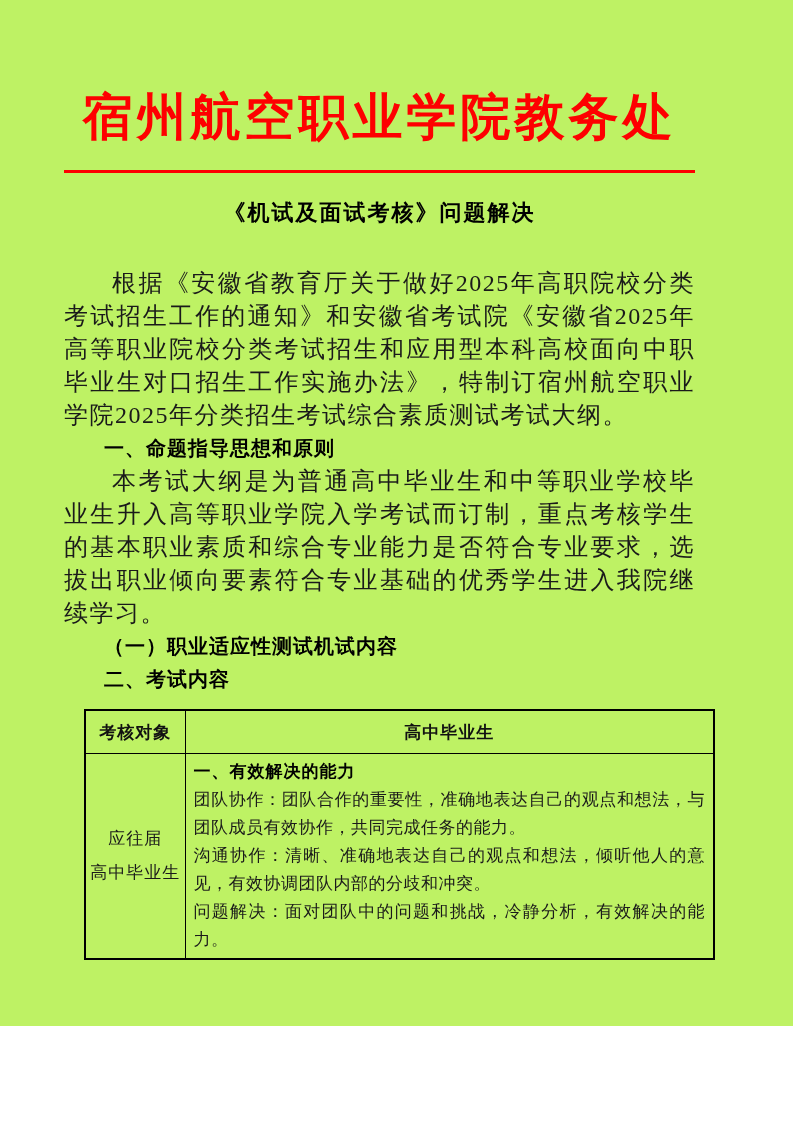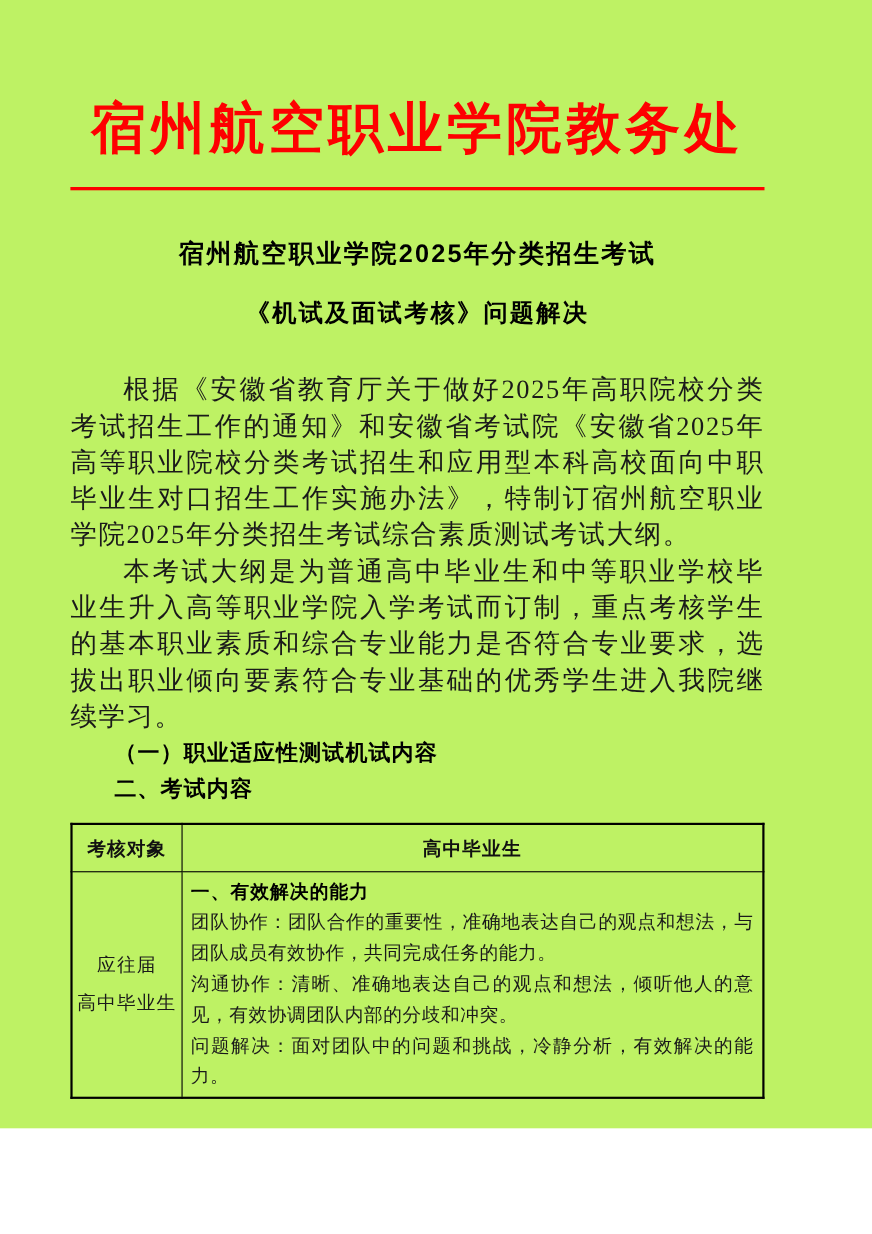--- a/index.html
+++ b/index.html
@@ -84,20 +84,21 @@
     line-height: 33px;
     letter-spacing: 1px;
     color: #000000;
   }
   .exam-table {
     width: 100%;
     margin-top: 13px;
     border-collapse: collapse;
     border: 2px solid #000000;
     table-layout: fixed;
+    margin-left: 20px;
   }
   .exam-table th, .exam-table td {
     border: 1px solid #000000;
   }
   .exam-table th {
     height: 40px;
     font-family: "Liberation Sans", "DejaVu Sans", sans-serif;
     font-weight: bold;
     font-size: 17px;
     text-align: center;
@@ -137,26 +138,26 @@
 </head>
 <body>
 
 <div class="page">
 
   <h1 class="org-title">宿州航空职业学院教务处</h1>
 
 
   <hr class="red-line">
 
-  <h2 class="doc-title line1">宿州航空职业学院2025年分类招生考试</h2>
 
   <h2 class="doc-title line2">《机试及面试考核》问题解决</h2>
 
   <p class="body-para first">根据《安徽省教育厅关于做好2025年高职院校分类考试招生工作的通知》和安徽省考试院《安徽省2025年高等职业院校分类考试招生和应用型本科高校面向中职毕业生对口招生工作实施办法》，特制订宿州航空职业学院2025年分类招生考试综合素质测试考试大纲。</p>
 
+  <h3 class="section-heading">一、命题指导思想和原则</h3>
 
   <p class="body-para">本考试大纲是为普通高中毕业生和中等职业学校毕业生升入高等职业学院入学考试而订制，重点考核学生的基本职业素质和综合专业能力是否符合专业要求，选拔出职业倾向要素符合专业基础的优秀学生进入我院继续学习。</p>
 
   <h3 class="section-heading">（一）职业适应性测试机试内容</h3>
 
   <h3 class="section-heading">二、考试内容</h3>
 
   <table class="exam-table">
     <colgroup>
       <col class="col-target">

